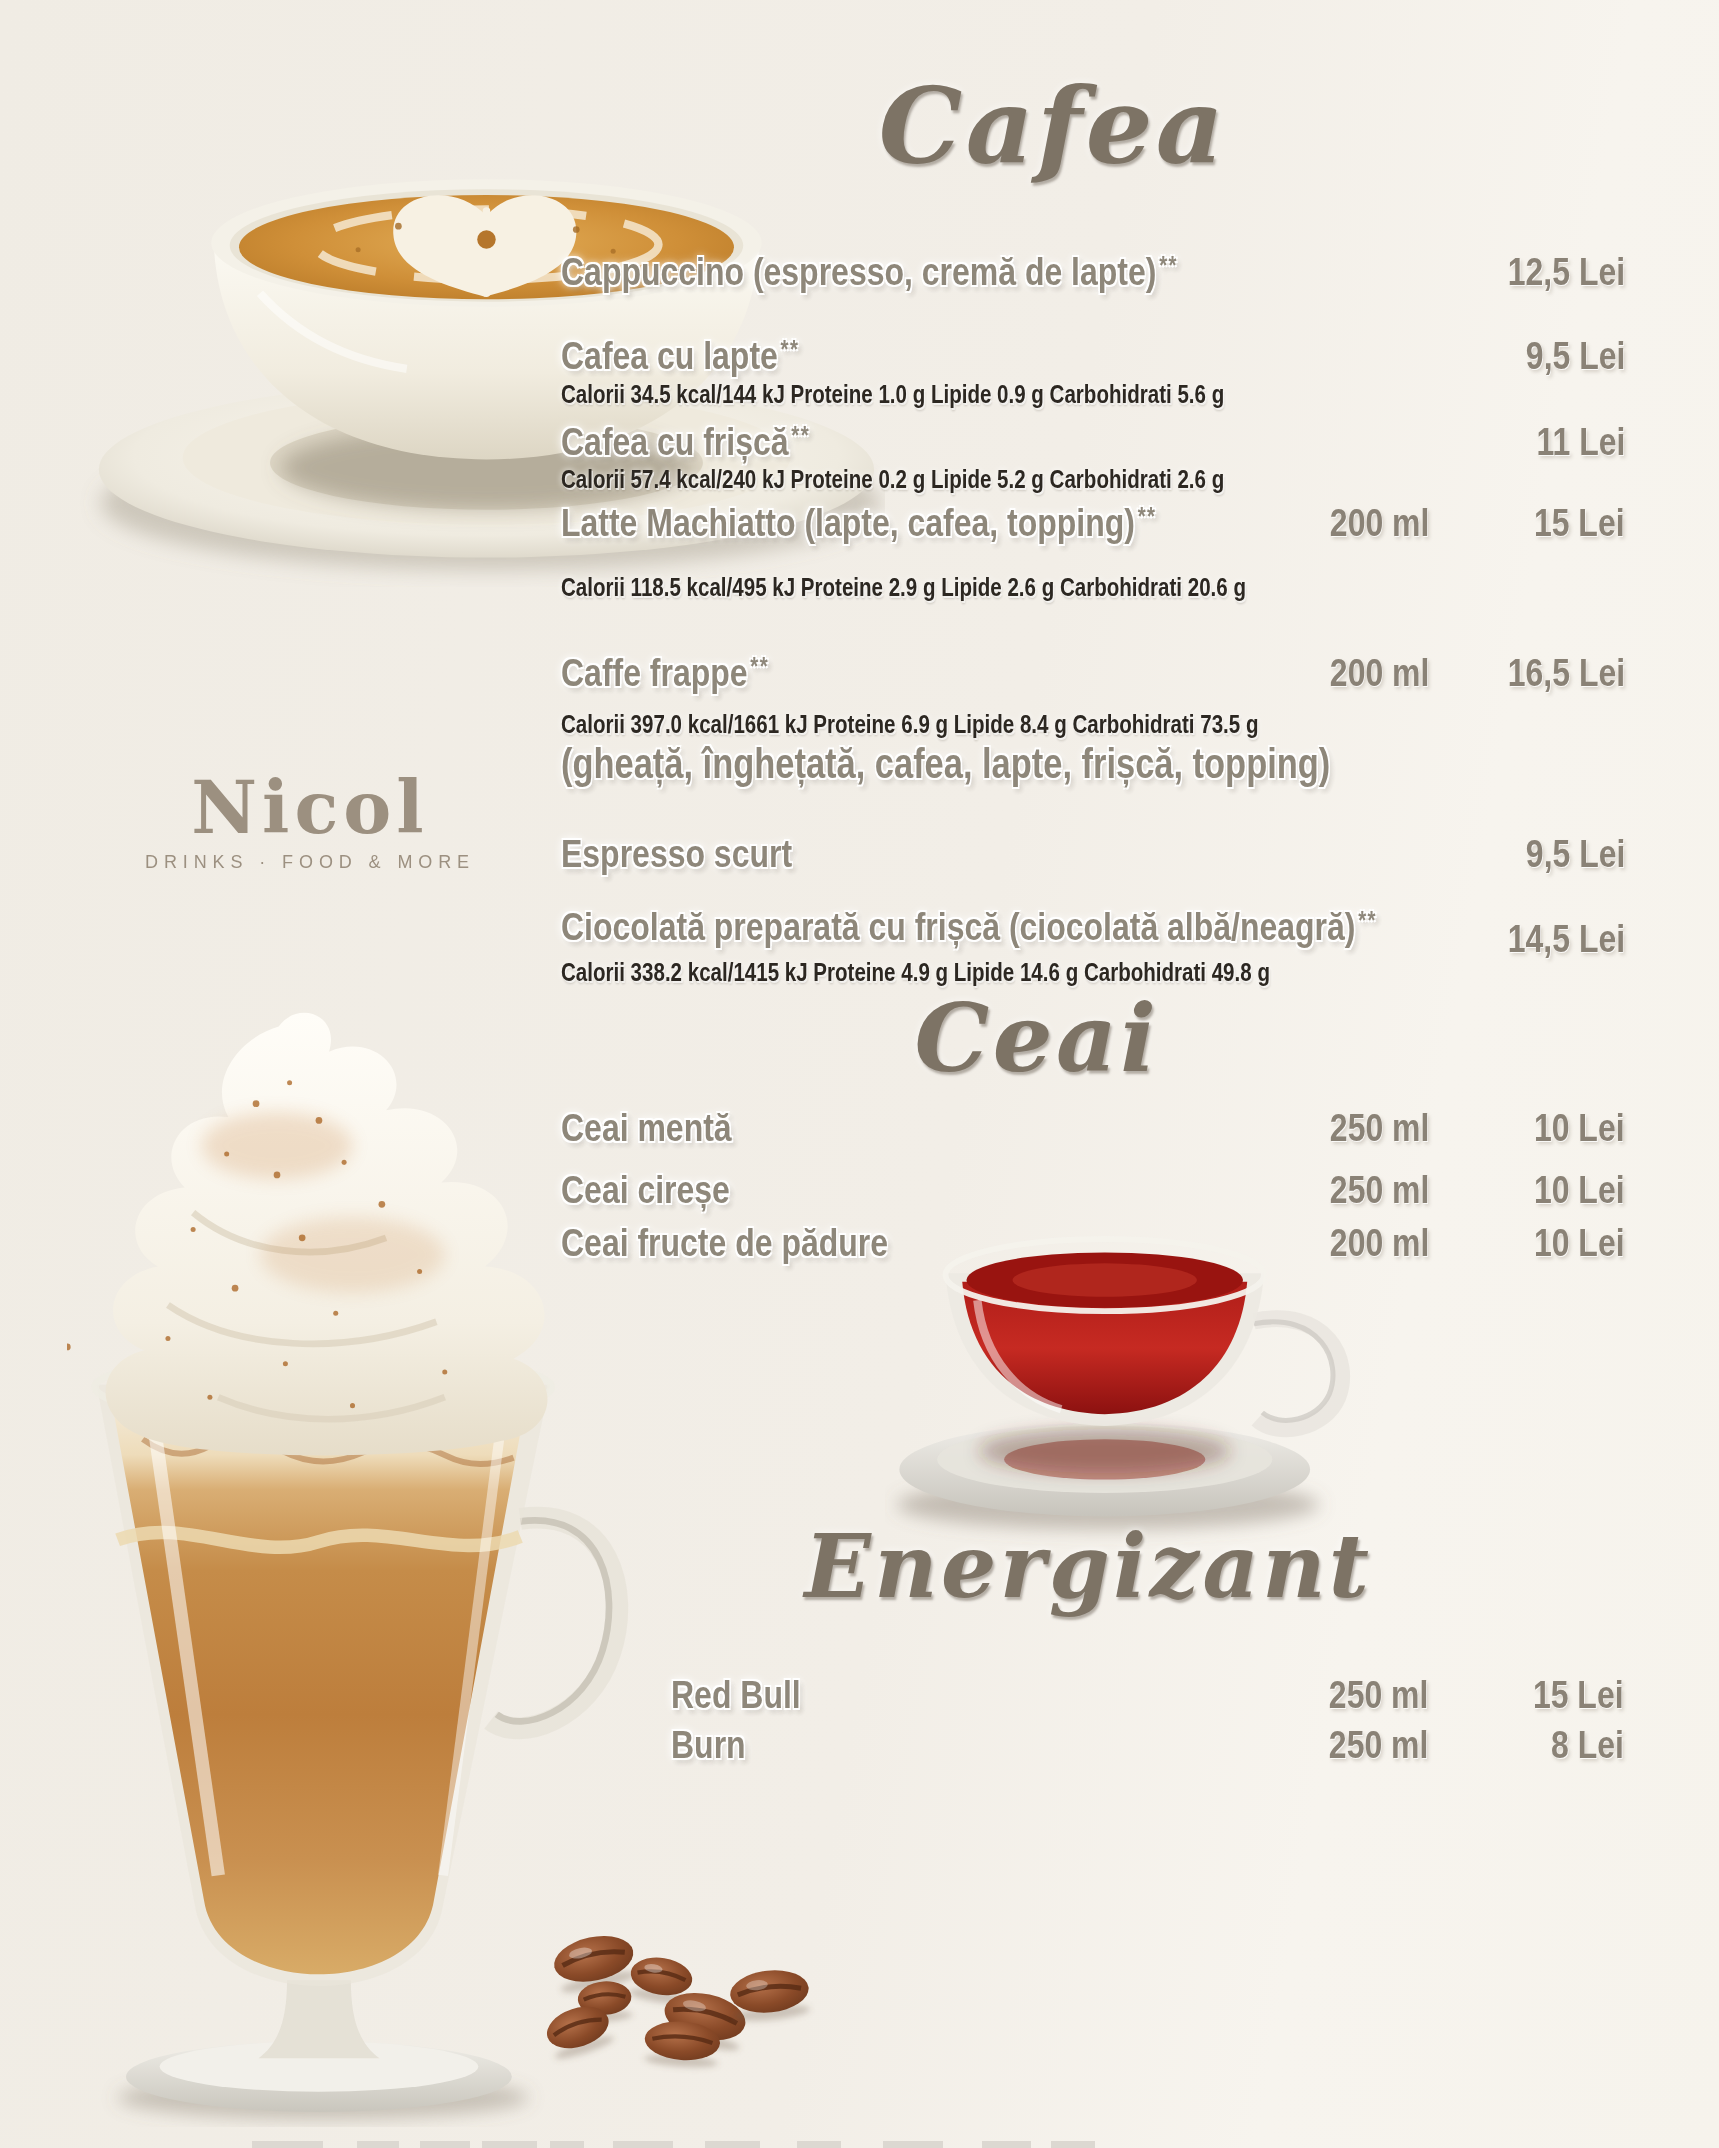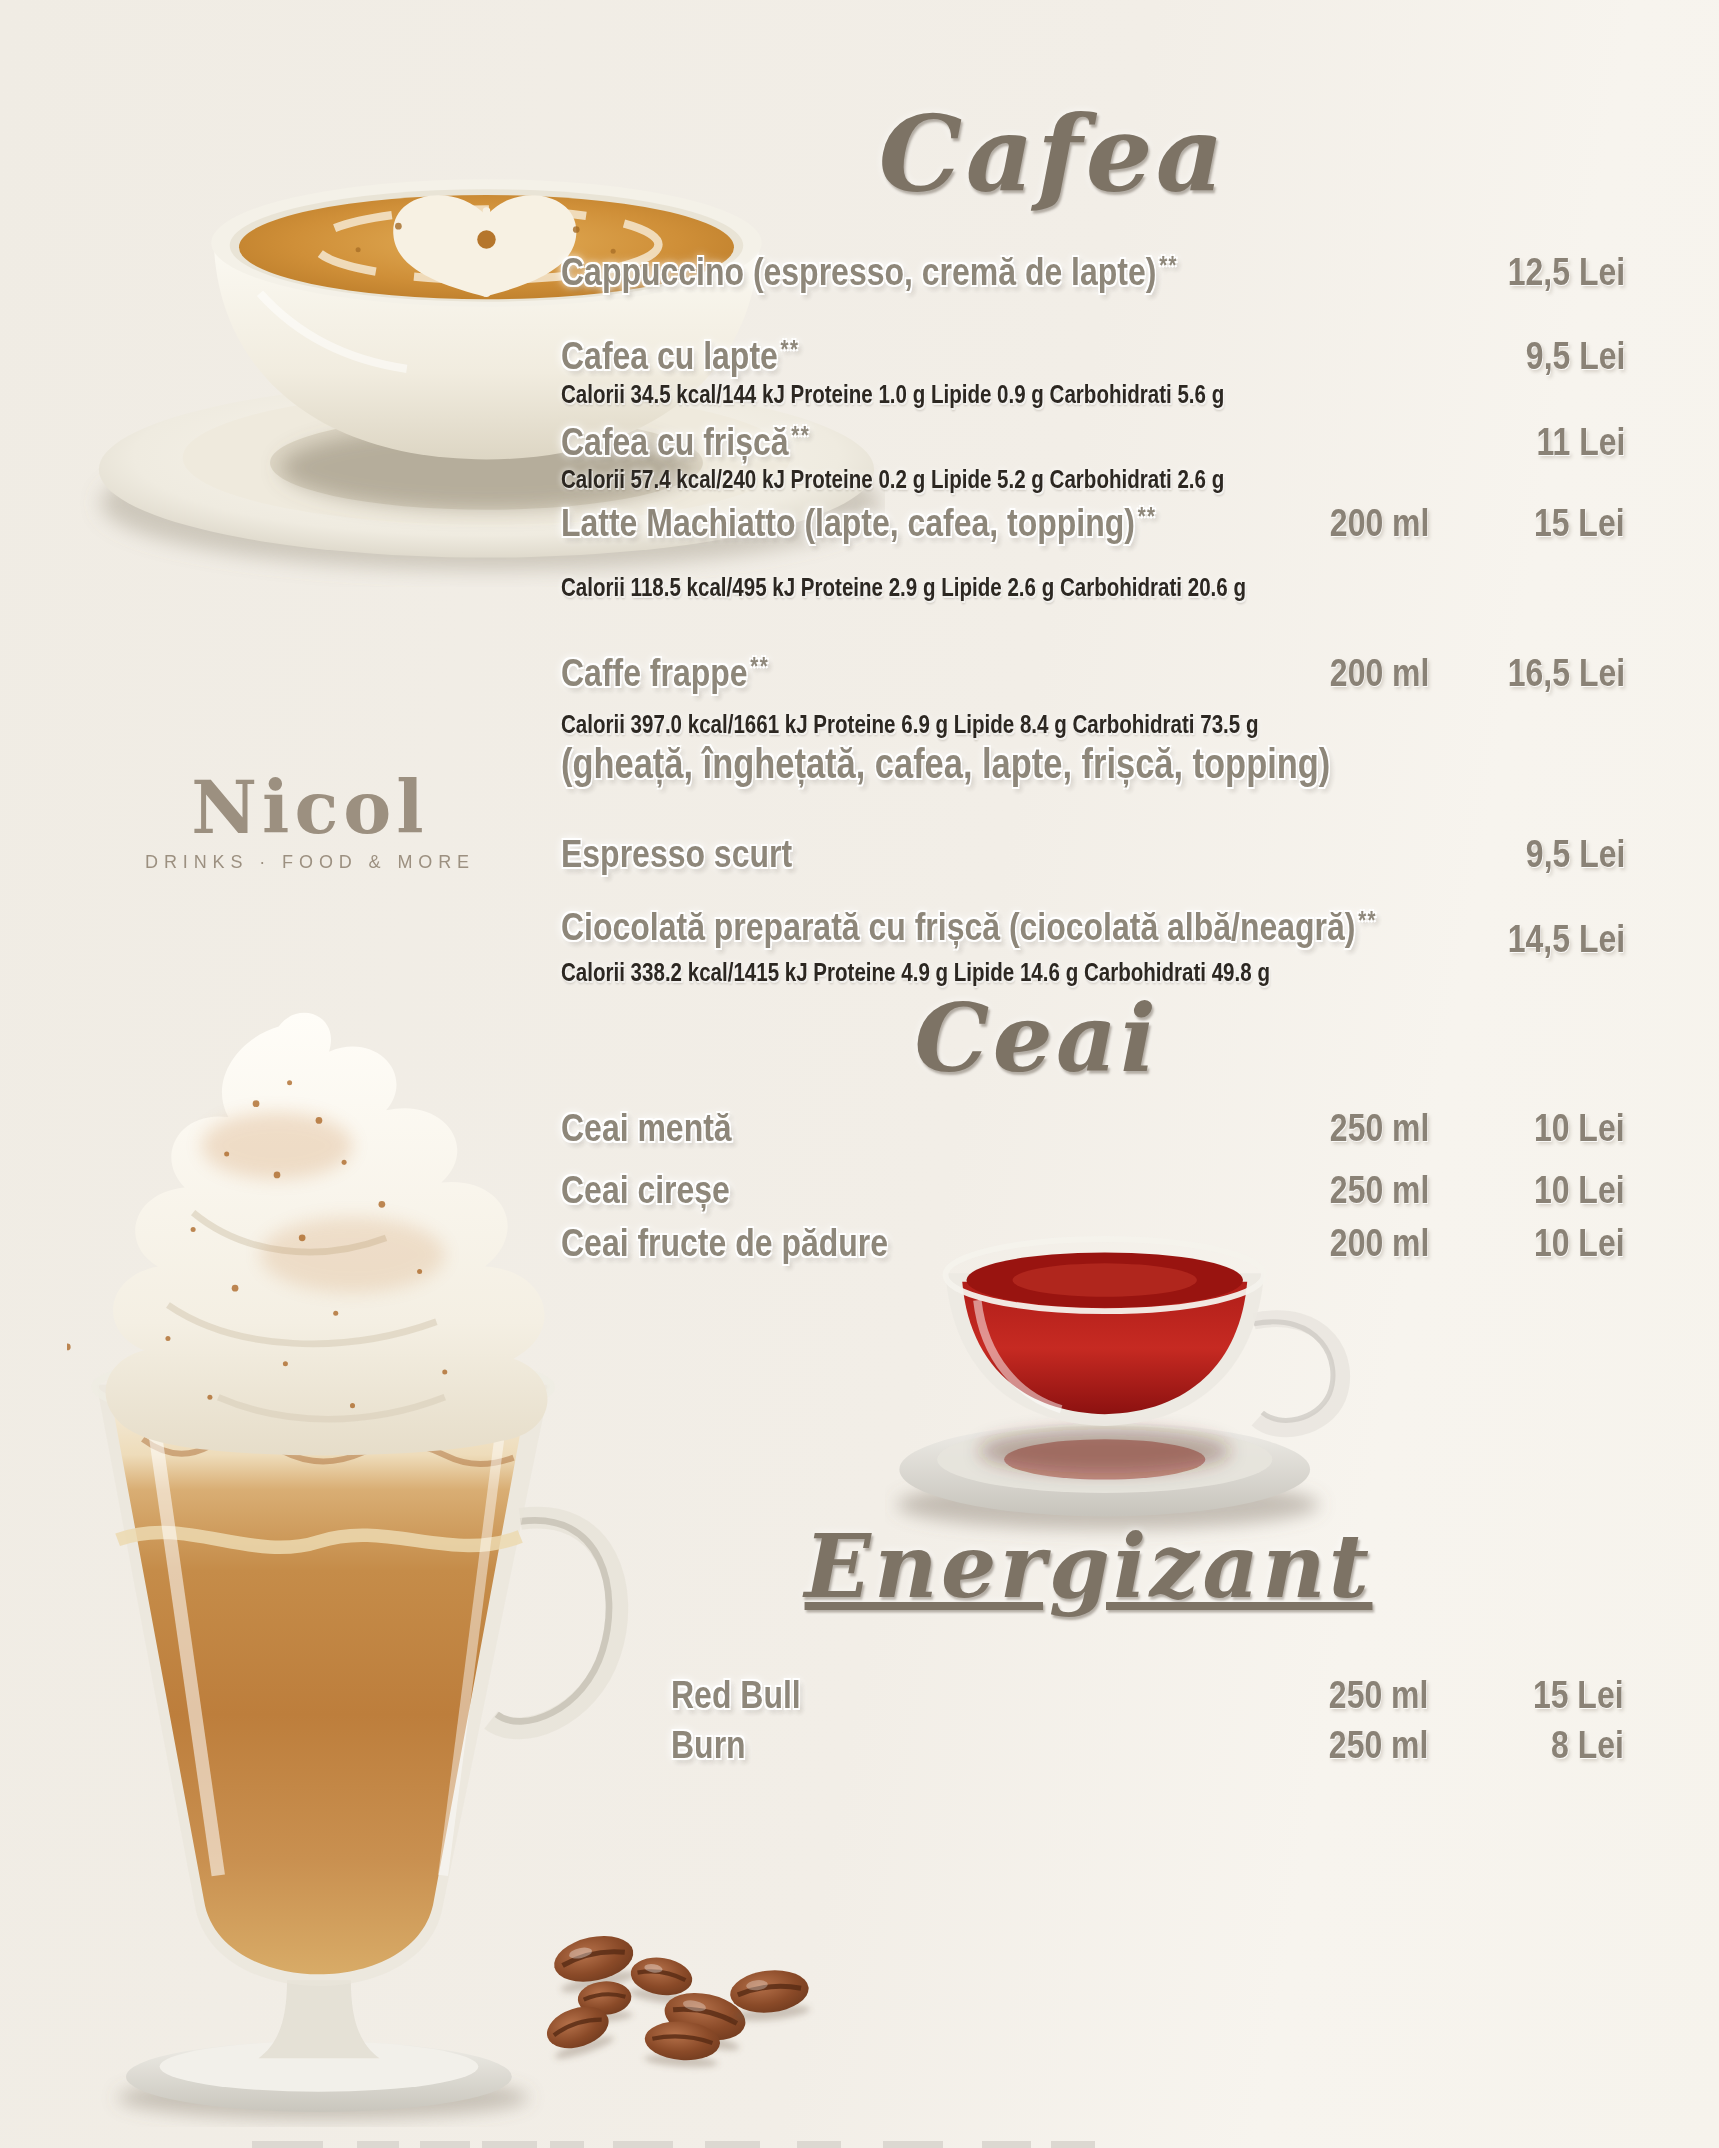--- a/index.html
+++ b/index.html
@@ -40,23 +40,23 @@
     transform:scaleX(0.82); transform-origin:0 0;
     text-shadow:-1.7px -1.7px 0 #fff,1.7px -1.7px 0 #fff,-1.7px 1.7px 0 #fff,1.7px 1.7px 0 #fff,
                 0 0 10px #fff,3.4px 4.2px 5.9px rgba(80,70,55,.3);
   }
   .title{
     position:absolute; text-align:center;
     font-family:"DejaVu Serif",cursive; font-style:italic; font-weight:700;
     color:#7d7365; letter-spacing:3.4px;
     text-shadow:1.7px 2.5px 2.5px rgba(95,85,70,.45),0 0 8.4px rgba(255,255,255,.7);
   }
-  #title-cafea{left:843px; top:92px;  width:420px; font-size:105px;}
+  #title-cafea{left:843px; top:64px;  width:420px; font-size:105px;}
   #title-ceai{ left:827px;  top:983px; width:420px; font-size:94px;}
-  #title-energizant{left:795px; top:1515px; width:587px; font-size:87px;text-decoration:underline;}
+  #title-energizant{left:795px; top:1515px; width:587px; font-size:87px;}
   
   #logo{position:absolute; left:117px; top:772px; width:386px; text-align:center; color:#9c9080;}
   #logo .logo-name{
     font-family:"DejaVu Serif",cursive; font-weight:700;
     font-size:72px; line-height:1.0; letter-spacing:5px;
   }
   #logo .logo-tagline{
     margin-top:8.4px; font-size:18px; font-weight:500; letter-spacing:5.9px; white-space:nowrap;
   }
   

